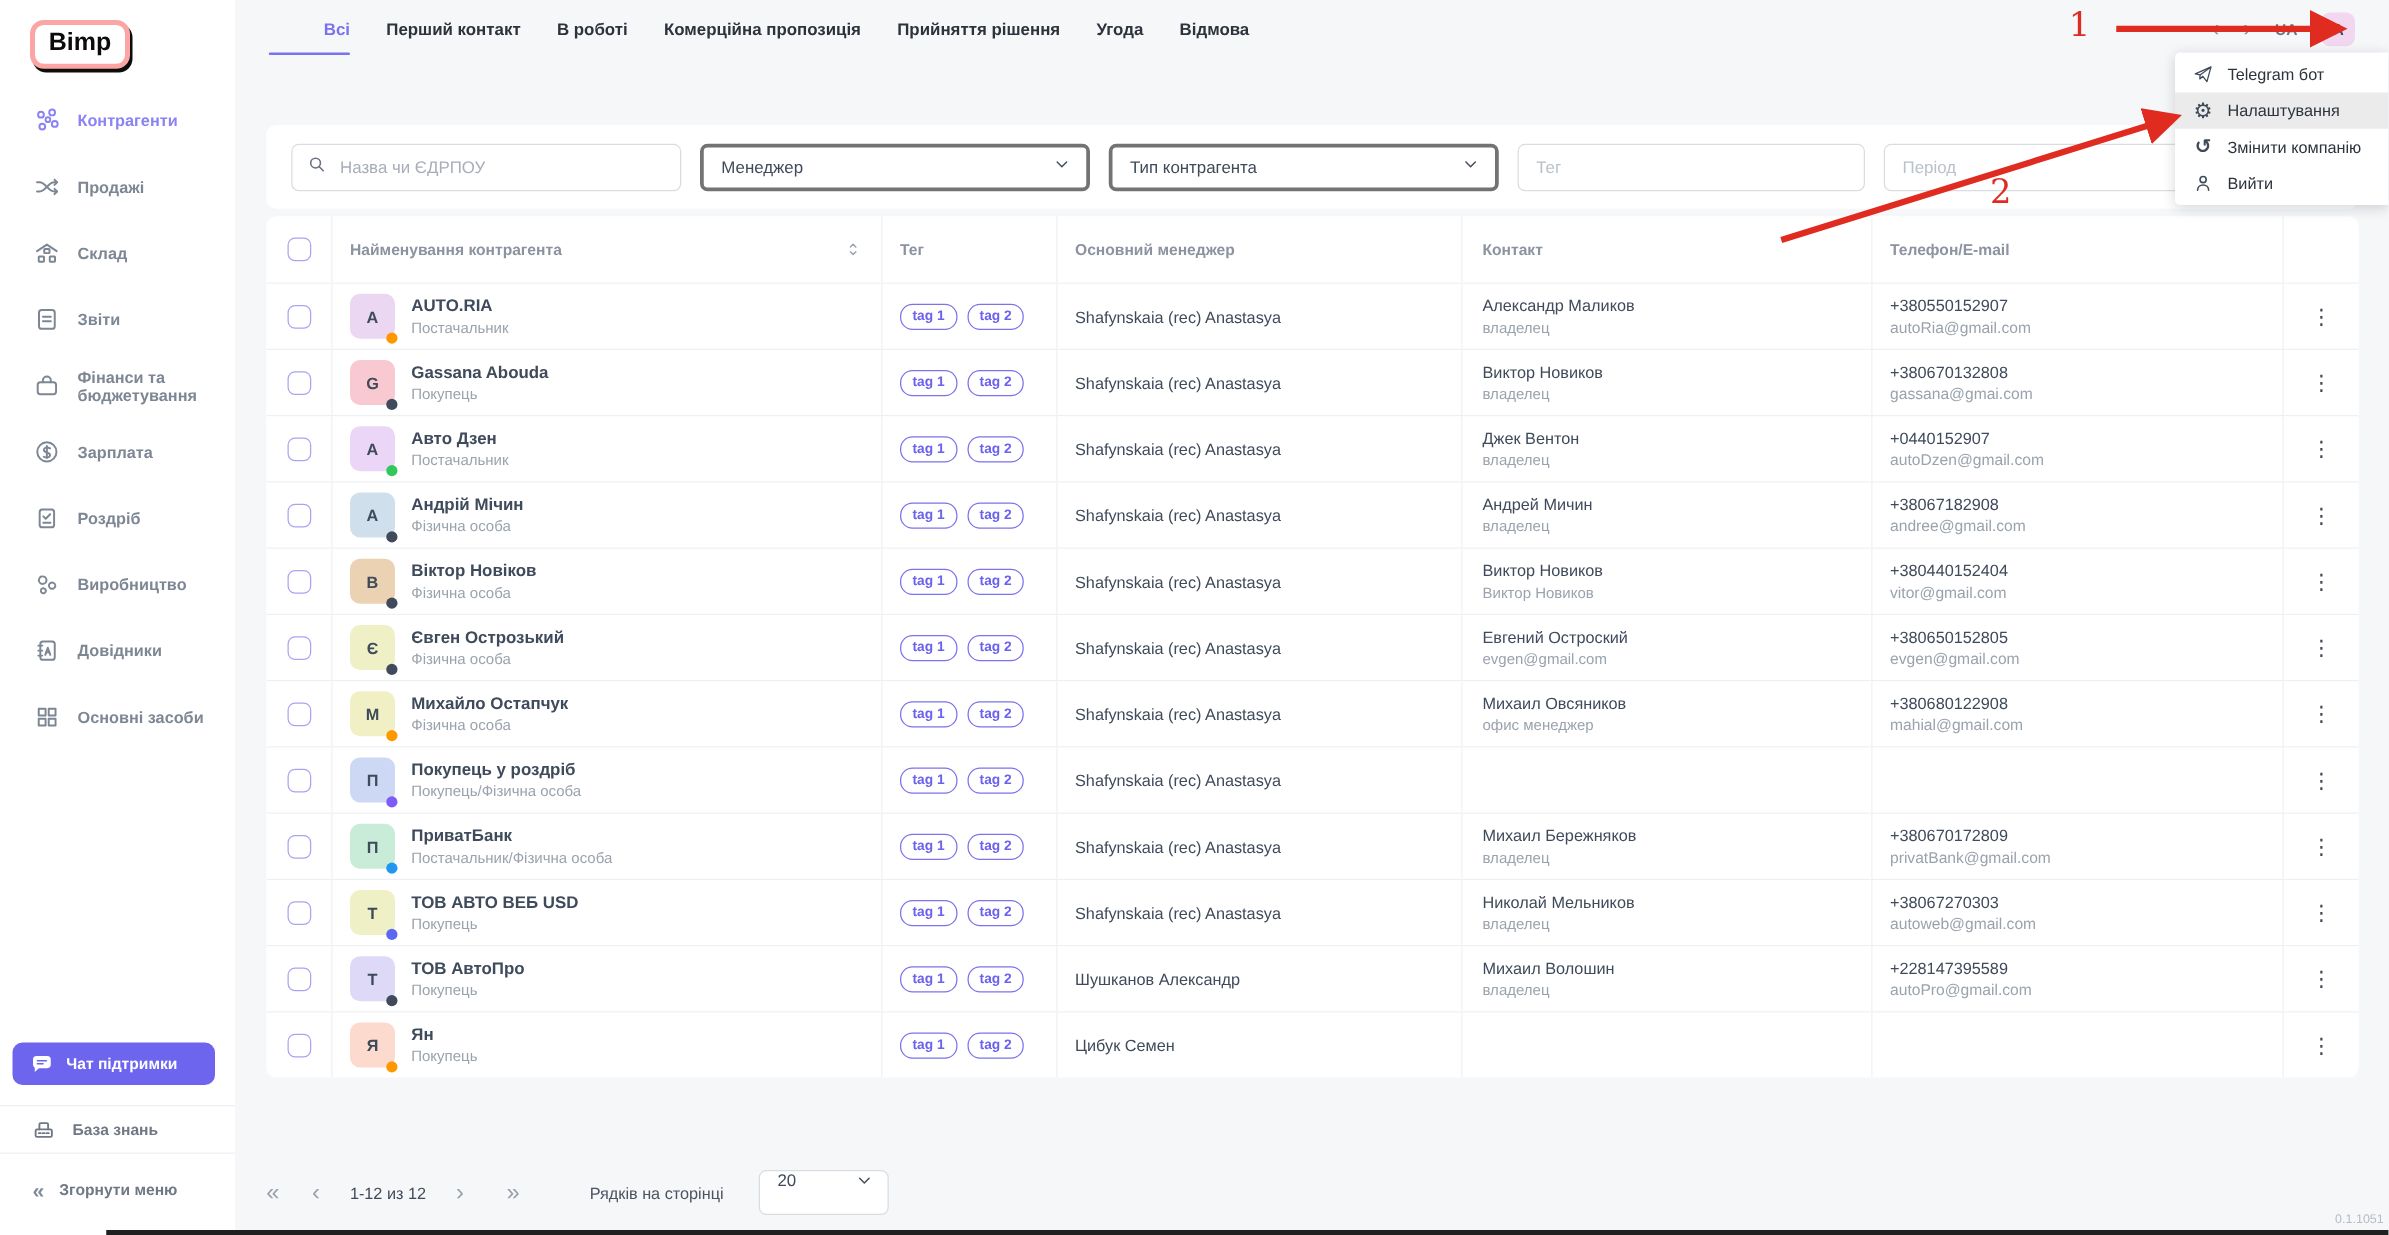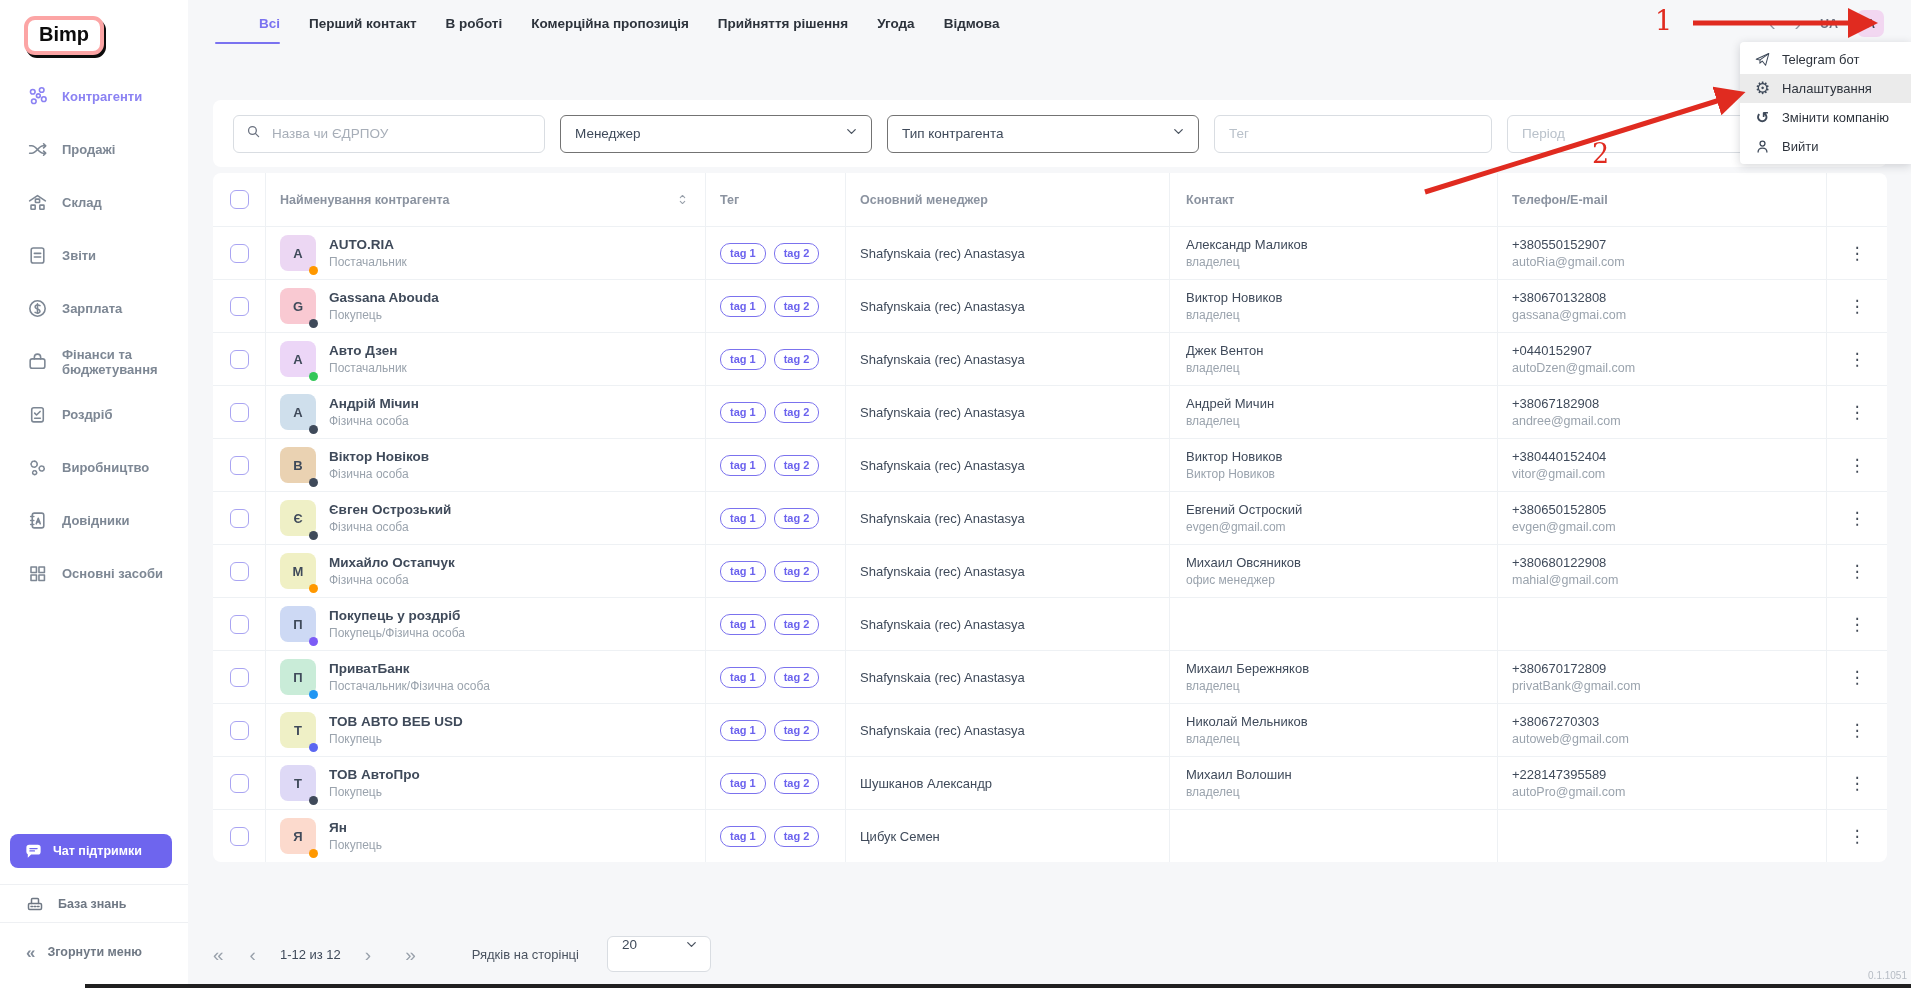--- a/index.html
+++ b/index.html
@@ -57,21 +57,21 @@
   .mi-glyph{font-size:16px;line-height:1;color:#3f4a5a;}
   .mi-label{font-size:13px;color:#2d333c;}
 
   
   .filter-card{position:absolute;left:25px;top:100px;width:1674px;height:67px;background:#fff;border-radius:8px;
                display:flex;align-items:center;gap:15px;padding:0 20px;}
   .f-input{height:38px;border:1px solid #d9dde2;border-radius:6px;background:#fff;display:flex;align-items:center;padding:0 12px;gap:9px;}
   .f-input input{border:none;outline:none;font-size:13.5px;color:#3f4a5a;width:100%;background:transparent;}
   .f-input input::placeholder{color:#a7aeb8;}
   .f-light input::placeholder{color:#b9c1ca;}
-  .f-select{height:38px;border:1px solid #737373;border-radius:6px;background:#fff;display:flex;align-items:center;
+  .f-select{height:38px;border:3px solid #737373;border-radius:6px;background:#fff;display:flex;align-items:center;
             justify-content:space-between;padding:0 12px 0 14px;cursor:pointer;}
   .f-select .sel-label{font-size:13.5px;color:#3f4a5a;}
   .w-search{width:312px;justify-content:space-between;}.w-mgr{width:312px;}.w-type{width:312px;}.w-tag{width:278px;}.w-period{flex:1;}
   .chev-icon svg{width:15px;height:15px;}
 
   
   .table-card{position:absolute;left:25px;top:173px;width:1674px;background:#fff;border-radius:8px;overflow:hidden;}
   .trow{display:flex;height:53px;border-top:1px solid #eef1f4;}
   .trow.head{border-top:none;}
   .cell{height:100%;border-left:1px solid #eef1f4;display:flex;align-items:center;}
@@ -169,35 +169,35 @@
               <rect x="4" y="2.8" width="12" height="14.4" rx="2"></rect>
               <path d="M7 8 h6"></path>
               <path d="M7 11.5 h6"></path>
             </svg>
           </span>
     <span class="sb-label">Звіти</span>
   </div>
         <div class="sb-item">
     <span class="sb-icon">
             <svg viewBox="0 0 20 20" fill="none" stroke="currentColor" stroke-width="1.5" stroke-linecap="round" stroke-linejoin="round">
+              <rect x="3" y="7.5" width="14" height="9" rx="2"></rect>
+              <path d="M7 7.5 V6 a3 3 0 0 1 6 0 v1.5"></path>
+            </svg>
+          </span>
+    <span class="sb-label">Фінанси та бюджетування</span>
+  </div>
+        <div class="sb-item">
+    <span class="sb-icon">
+            <svg viewBox="0 0 20 20" fill="none" stroke="currentColor" stroke-width="1.5" stroke-linecap="round" stroke-linejoin="round">
               <circle cx="10" cy="10" r="7.3"></circle>
               <path d="M10 5.6 v8.8"></path>
               <path d="M12.4 7.3 c-2.3 -1.4 -4.7 -0.4 -4.7 1.2 0 2.4 4.7 1.6 4.7 4 0 1.6 -2.4 2.6 -4.7 1.2"></path>
             </svg>
           </span>
     <span class="sb-label">Зарплата</span>
-  </div>
-        <div class="sb-item">
-    <span class="sb-icon">
-            <svg viewBox="0 0 20 20" fill="none" stroke="currentColor" stroke-width="1.5" stroke-linecap="round" stroke-linejoin="round">
-              <rect x="3" y="7.5" width="14" height="9" rx="2"></rect>
-              <path d="M7 7.5 V6 a3 3 0 0 1 6 0 v1.5"></path>
-            </svg>
-          </span>
-    <span class="sb-label">Фінанси та бюджетування</span>
   </div>
         <div class="sb-item">
     <span class="sb-icon">
             <svg viewBox="0 0 20 20" fill="none" stroke="currentColor" stroke-width="1.5" stroke-linecap="round" stroke-linejoin="round">
               <rect x="4.5" y="3.5" width="11" height="13.5" rx="2"></rect>
               <path d="M7.3 8.7 l1.8 1.8 3.4 -3.4"></path>
               <path d="M7.3 13.5 h5.4"></path>
             </svg>
           </span>
     <span class="sb-label">Роздріб</span>

